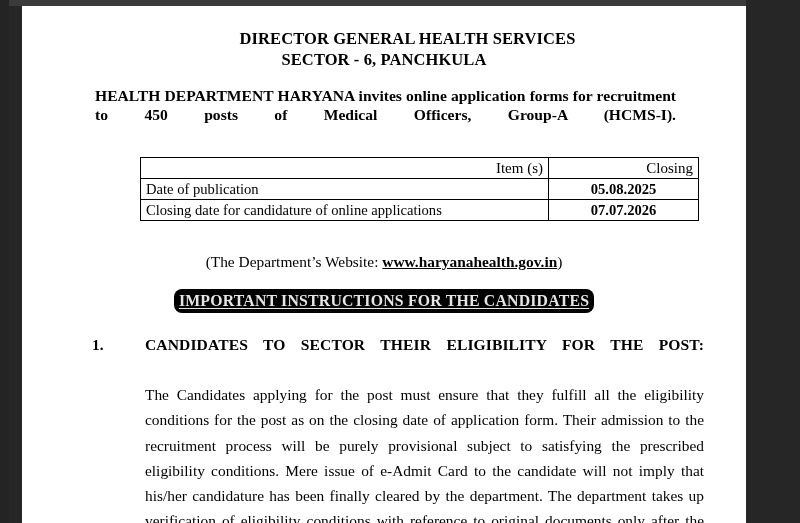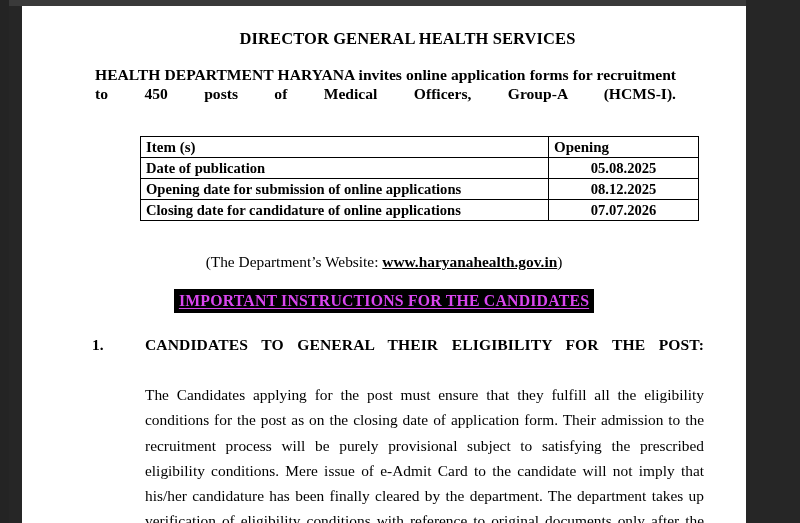--- a/index.html
+++ b/index.html
@@ -93,27 +93,27 @@
     table-layout: fixed;
   }
   table.timeline td, table.timeline th {
     border: 1.1px solid #000;
     font-size: 14.6px;
     height: 18px;
     padding: 1px 5px;
     line-height: 18px;
   }
   table.timeline th {
-    text-align: left;
-    font-weight: bold;
+    text-align: right;
+    font-weight: normal;
     font-size: 15px;
   }
   table.timeline td.item {
     text-align: left;
-    font-weight: bold;
+    font-weight: normal;
   }
   table.timeline td.date {
     text-align: center;
     font-weight: bold;
   }
   col.c-item { width: 408px; }
   col.c-date { width: 150px; }
 
   
   #website-line {
@@ -128,28 +128,29 @@
   }
 
   
   #important-heading-wrap {
     margin-top: 18px;
     text-align: center;
   }
   #important-heading {
     display: inline-block;
     background: #000000;
-    color: #d946ef;
+    color: #e5e5e5;
     font-weight: bold;
     font-size: 15.8px;
     letter-spacing: 0.2px;
     padding: 2px 5px 3px 5px;
     line-height: 19px;
     text-decoration: underline;
     text-underline-offset: 2px;
+    border-radius: 8px;
   }
 
   
   #section-1 {
     margin-top: 20px;
     position: relative;
     padding-left: 123px;
     padding-right: 42px;
   }
   #section-1-number {
@@ -187,60 +188,57 @@
 <div id="viewport">
 
   <div id="top-bar"></div>
   <div id="left-gutter"></div>
   <div id="right-gutter"></div>
 
   <div id="page">
 
     <div class="doc-title" id="title-line1">DIRECTOR GENERAL HEALTH SERVICES</div>
 
+    <div class="doc-title" id="title-line2">SECTOR - 6, PANCHKULA</div>
 
     <div id="intro-para">HEALTH DEPARTMENT HARYANA invites online application forms for recruitment to 450 posts of Medical Officers, Group-A (HCMS-I).</div>
 
     <div id="timeline-table-wrap">
       <table class="timeline">
         <colgroup>
           <col class="c-item">
           <col class="c-date">
         </colgroup>
         <thead>
           <tr>
             <th>Item (s)</th>
-            <th>Opening</th>
+            <th>Closing</th>
           </tr>
         </thead>
         <tbody>
           <tr>
             <td class="item">Date of publication</td>
             <td class="date">05.08.2025</td>
           </tr>
           <tr>
-            <td class="item">Opening date for submission of online applications</td>
-            <td class="date">08.12.2025</td>
-          </tr>
-          <tr>
             <td class="item">Closing date for candidature of online applications</td>
             <td class="date">07.07.2026</td>
           </tr>
         </tbody>
       </table>
     </div>
 
     <div id="website-line">
       <span>(The Department’s Website: </span><span id="website-url">www.haryanahealth.gov.in</span><span>)</span>
     </div>
 
     <div id="important-heading-wrap">
       <span id="important-heading">IMPORTANT INSTRUCTIONS FOR THE CANDIDATES</span>
     </div>
 
     <div id="section-1">
       <span id="section-1-number">1.</span>
-      <div id="section-1-heading">CANDIDATES TO GENERAL THEIR ELIGIBILITY FOR THE POST:</div>
+      <div id="section-1-heading">CANDIDATES TO SECTOR THEIR ELIGIBILITY FOR THE POST:</div>
       <div id="section-1-body">The Candidates applying for the post must ensure that they fulfill all the eligibility conditions for the post as on the closing date of application form. Their admission to the recruitment process will be purely provisional subject to satisfying the prescribed eligibility conditions. Mere issue of e-Admit Card to the candidate will not imply that his/her candidature has been finally cleared by the department. The department takes up verification of eligibility conditions with reference to original documents only after the candidate has qualified for the final list.</div>
     </div>
 
   </div>
 </div>
 
 </body></html>

